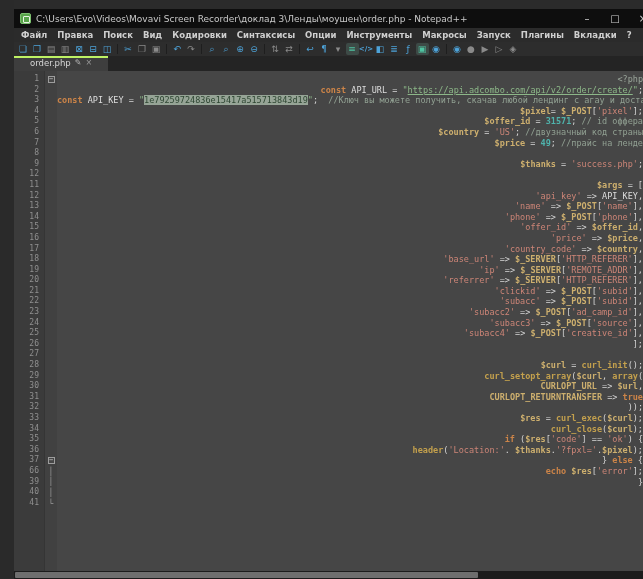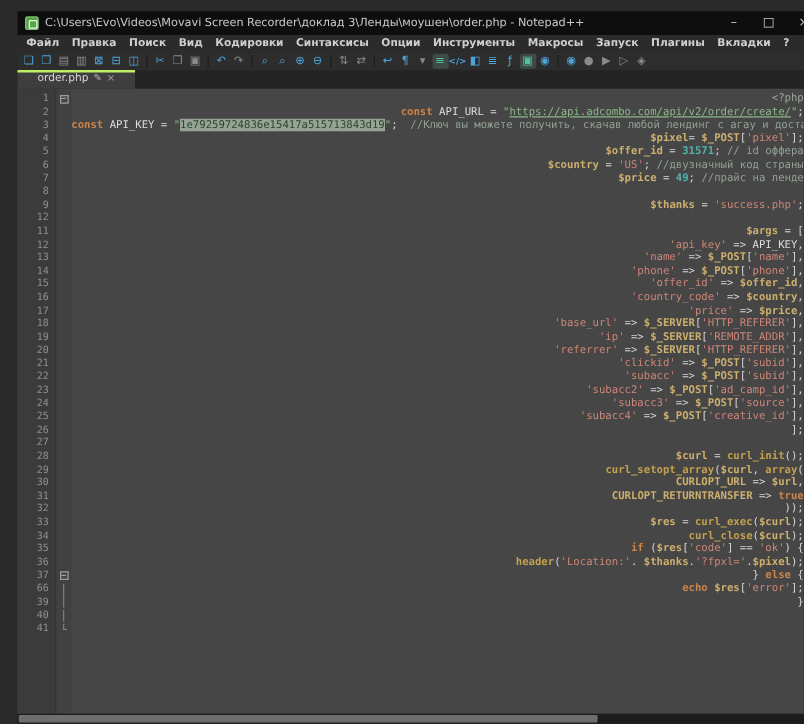--- a/index.html
+++ b/index.html
@@ -266,22 +266,22 @@
         <span class="codeline"><span class="tk-v">$country</span><span class="tk-p"> = </span><span class="tk-s">'US'</span><span class="tk-p">; </span><span class="tk-c">//двузначный код страны</span></span>
         <span class="codeline"><span class="tk-v">$price</span><span class="tk-p"> = </span><span class="tk-n">49</span><span class="tk-p">; </span><span class="tk-c">//прайс на ленде</span></span>
         <span class="codeline"></span>
         <span class="codeline"><span class="tk-v">$thanks</span><span class="tk-p"> = </span><span class="tk-s">'success.php'</span><span class="tk-p">;</span></span>
         <span class="codeline"></span>
         <span class="codeline"><span class="tk-v">$args</span><span class="tk-p"> = [</span></span>
         <span class="codeline"><span class="tk-p">    </span><span class="tk-s">'api_key'</span><span class="tk-p"> =&gt; </span><span class="tk-i">API_KEY</span><span class="tk-p">,</span></span>
         <span class="codeline"><span class="tk-p">    </span><span class="tk-s">'name'</span><span class="tk-p"> =&gt; </span><span class="tk-v">$_POST</span><span class="tk-p">[</span><span class="tk-s">'name'</span><span class="tk-p">],</span></span>
         <span class="codeline"><span class="tk-p">    </span><span class="tk-s">'phone'</span><span class="tk-p"> =&gt; </span><span class="tk-v">$_POST</span><span class="tk-p">[</span><span class="tk-s">'phone'</span><span class="tk-p">],</span></span>
         <span class="codeline"><span class="tk-p">    </span><span class="tk-s">'offer_id'</span><span class="tk-p"> =&gt; </span><span class="tk-v">$offer_id</span><span class="tk-p">,</span></span>
+        <span class="codeline"><span class="tk-p">    </span><span class="tk-s">'price'</span><span class="tk-p"> =&gt; </span><span class="tk-v">$price</span><span class="tk-p">,</span></span>
         <span class="codeline"><span class="tk-p">    </span><span class="tk-s">'country_code'</span><span class="tk-p"> =&gt; </span><span class="tk-v">$country</span><span class="tk-p">,</span></span>
-        <span class="codeline"><span class="tk-p">    </span><span class="tk-s">'price'</span><span class="tk-p"> =&gt; </span><span class="tk-v">$price</span><span class="tk-p">,</span></span>
         <span class="codeline"><span class="tk-p">    </span><span class="tk-s">'base_url'</span><span class="tk-p"> =&gt; </span><span class="tk-v">$_SERVER</span><span class="tk-p">[</span><span class="tk-s">'HTTP_REFERER'</span><span class="tk-p">],</span></span>
         <span class="codeline"><span class="tk-p">    </span><span class="tk-s">'ip'</span><span class="tk-p"> =&gt; </span><span class="tk-v">$_SERVER</span><span class="tk-p">[</span><span class="tk-s">'REMOTE_ADDR'</span><span class="tk-p">],</span></span>
         <span class="codeline"><span class="tk-p">    </span><span class="tk-s">'referrer'</span><span class="tk-p"> =&gt; </span><span class="tk-v">$_SERVER</span><span class="tk-p">[</span><span class="tk-s">'HTTP_REFERER'</span><span class="tk-p">],</span></span>
         <span class="codeline"><span class="tk-p">    </span><span class="tk-s">'clickid'</span><span class="tk-p"> =&gt; </span><span class="tk-v">$_POST</span><span class="tk-p">[</span><span class="tk-s">'subid'</span><span class="tk-p">],</span></span>
         <span class="codeline"><span class="tk-p">    </span><span class="tk-s">'subacc'</span><span class="tk-p"> =&gt; </span><span class="tk-v">$_POST</span><span class="tk-p">[</span><span class="tk-s">'subid'</span><span class="tk-p">],</span></span>
         <span class="codeline"><span class="tk-p">    </span><span class="tk-s">'subacc2'</span><span class="tk-p"> =&gt; </span><span class="tk-v">$_POST</span><span class="tk-p">[</span><span class="tk-s">'ad_camp_id'</span><span class="tk-p">],</span></span>
         <span class="codeline"><span class="tk-p">    </span><span class="tk-s">'subacc3'</span><span class="tk-p"> =&gt; </span><span class="tk-v">$_POST</span><span class="tk-p">[</span><span class="tk-s">'source'</span><span class="tk-p">],</span></span>
         <span class="codeline"><span class="tk-p">    </span><span class="tk-s">'subacc4'</span><span class="tk-p"> =&gt; </span><span class="tk-v">$_POST</span><span class="tk-p">[</span><span class="tk-s">'creative_id'</span><span class="tk-p">],</span></span>
         <span class="codeline"><span class="tk-p">];</span></span>
         <span class="codeline"></span>

